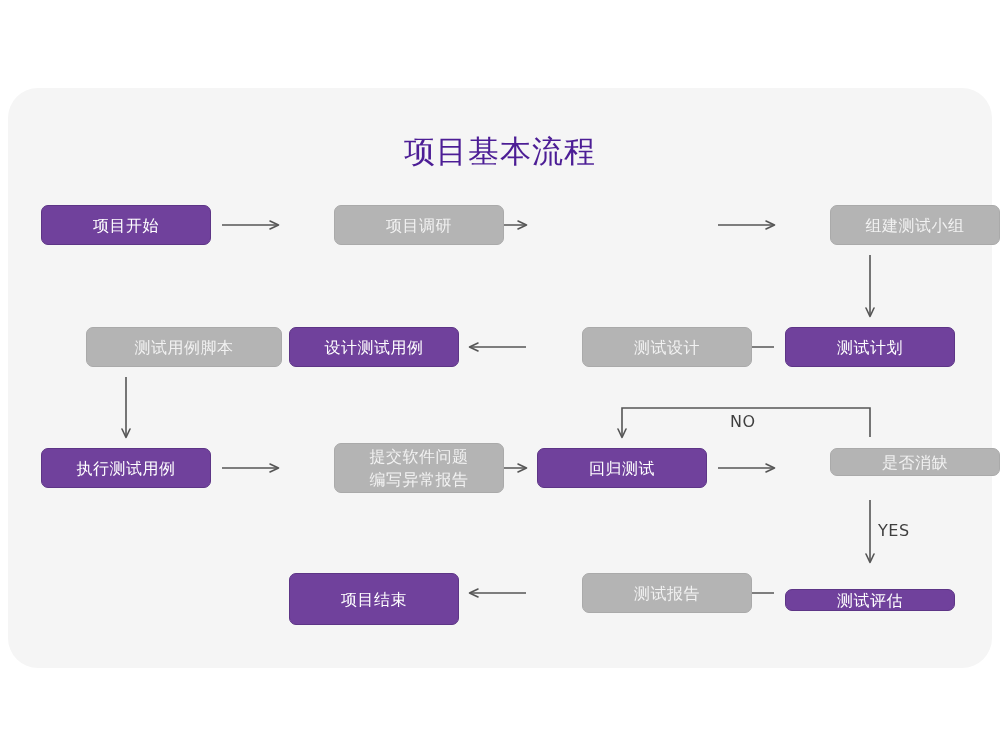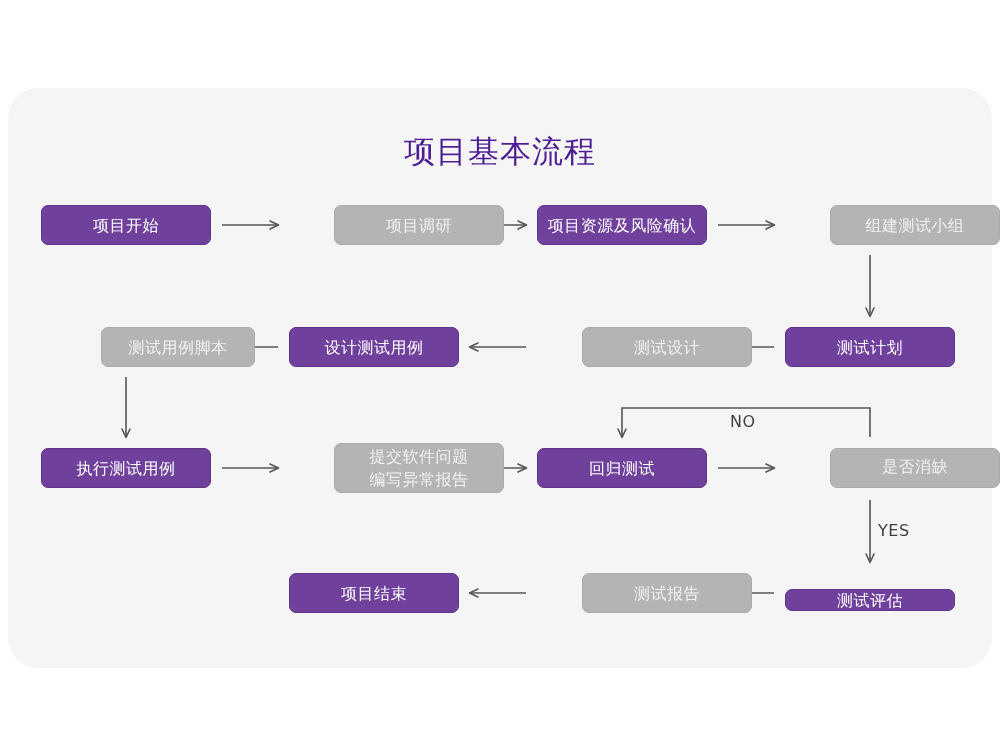--- a/index.html
+++ b/index.html
@@ -117,34 +117,33 @@
 
       <line x1="870" y1="500" x2="870" y2="562" marker-end="url(#ah)"></line>
 
       <line x1="774" y1="593" x2="718" y2="593" marker-end="url(#ah)"></line>
       <line x1="526" y1="593" x2="470" y2="593" marker-end="url(#ah)"></line>
     </g>
   </svg>
 
   <div class="node purple" style="left:41px;  top:205px; width:170px; height:40px;">项目开始</div>
   <div class="node gray" style="left:289px; top:205px; width:170px; height:40px;">项目调研</div>
-  <div class="node purple" style="left:537px; top:205px; width:170px; height:40px;">项目资源及风险确认</div>
   <div class="node purple" style="left:785px; top:327px; width:170px; height:40px;">测试计划</div>
 
   <div class="node gray" style="left:785px; top:205px; width:170px; height:40px;">组建测试小组</div>
   <div class="node gray" style="left:537px; top:327px; width:170px; height:40px;">测试设计</div>
   <div class="node purple" style="left:289px; top:327px; width:170px; height:40px;text-align:right;">设计测试用例</div>
-  <div class="node gray" style="left:56px;  top:327px; width:154px; height:40px;">测试用例脚本</div>
+  <div class="node gray" style="left:41px;  top:327px; width:196px; height:40px;">测试用例脚本</div>
 
   <div class="node purple" style="left:41px;  top:448px; width:170px; height:40px;">执行测试用例</div>
   <div class="node gray" style="left:289px; top:443px; width:170px; height:50px;">提交软件问题
 编写异常报告</div>
   <div class="node purple" style="left:537px; top:448px; width:170px; height:40px;">回归测试</div>
-  <div class="node gray" style="left:785px; top:448px; width:170px; height:40px;font-family:Liberation Mono, monospace;">是否消缺</div>
+  <div class="node gray" style="left:785px; top:448px; width:170px; height:28px;">是否消缺</div>
 
   <div class="node purple" style="left:785px; top:589px; width:170px; height:22px;">测试评估</div>
   <div class="node gray" style="left:537px; top:573px; width:170px; height:40px;">测试报告</div>
-  <div class="node purple" style="left:289px; top:573px; width:170px; height:40px;">项目结束</div>
+  <div class="node purple" style="left:289px; top:573px; width:170px; height:52px;">项目结束</div>
 
   <div class="edge-label" style="left:730px; top:412px;">NO</div>
   <div class="edge-label" style="left:878px; top:521px;">YES</div>
 
 </div>
 
 </body></html>

